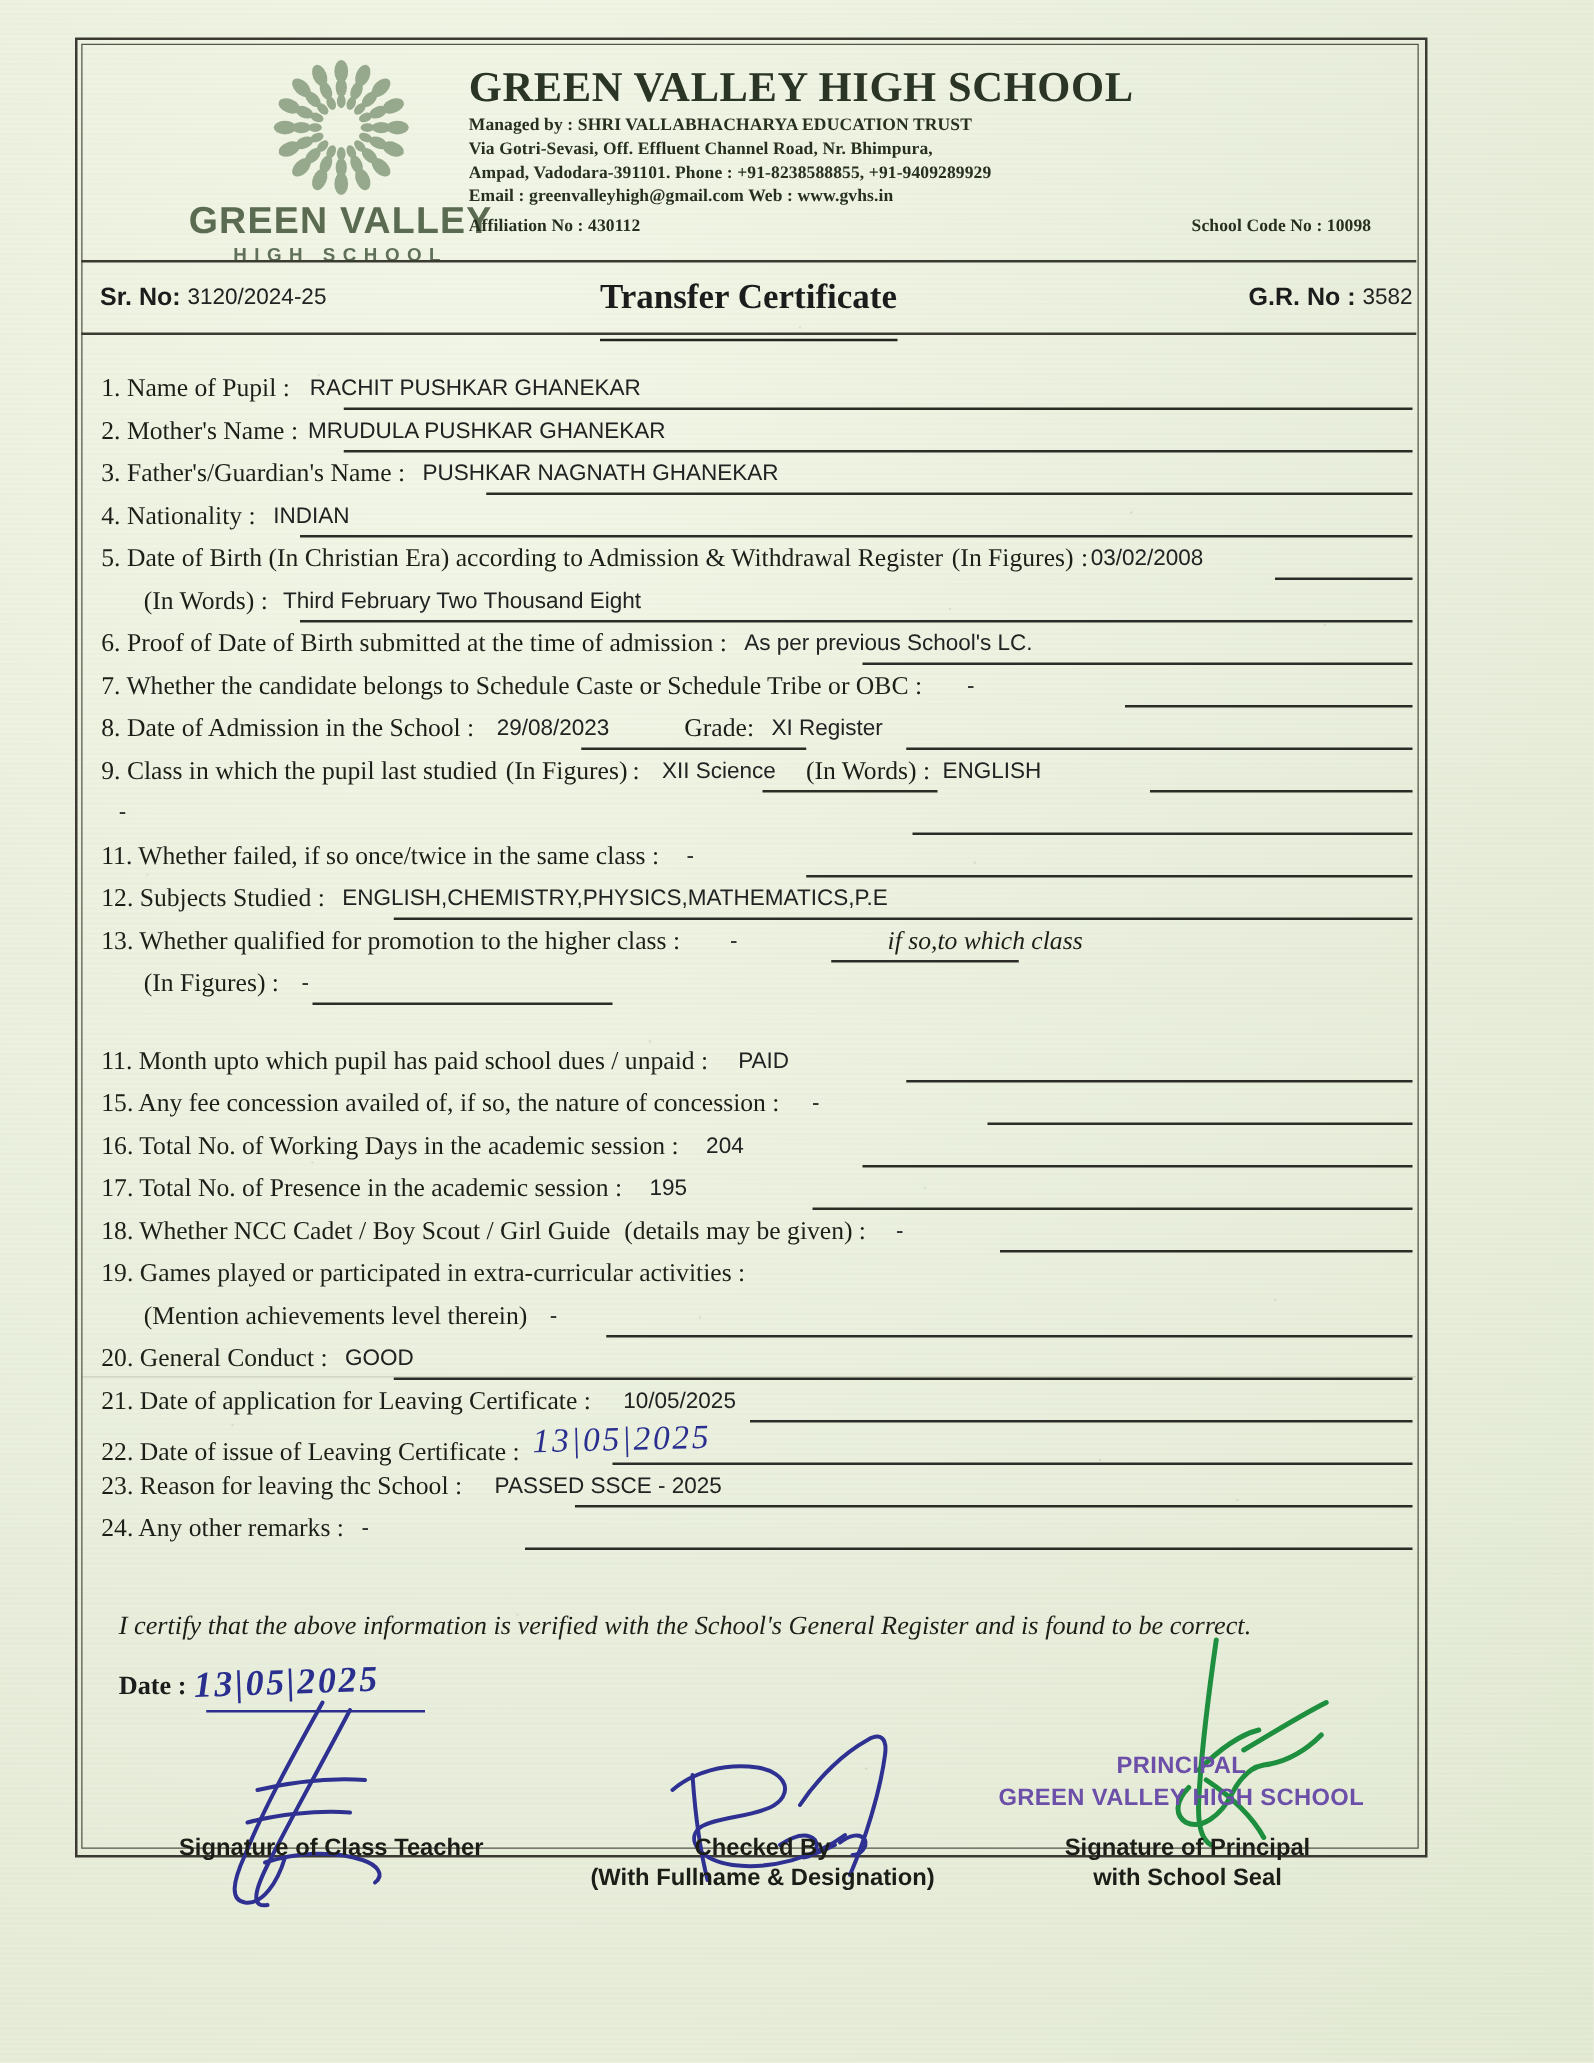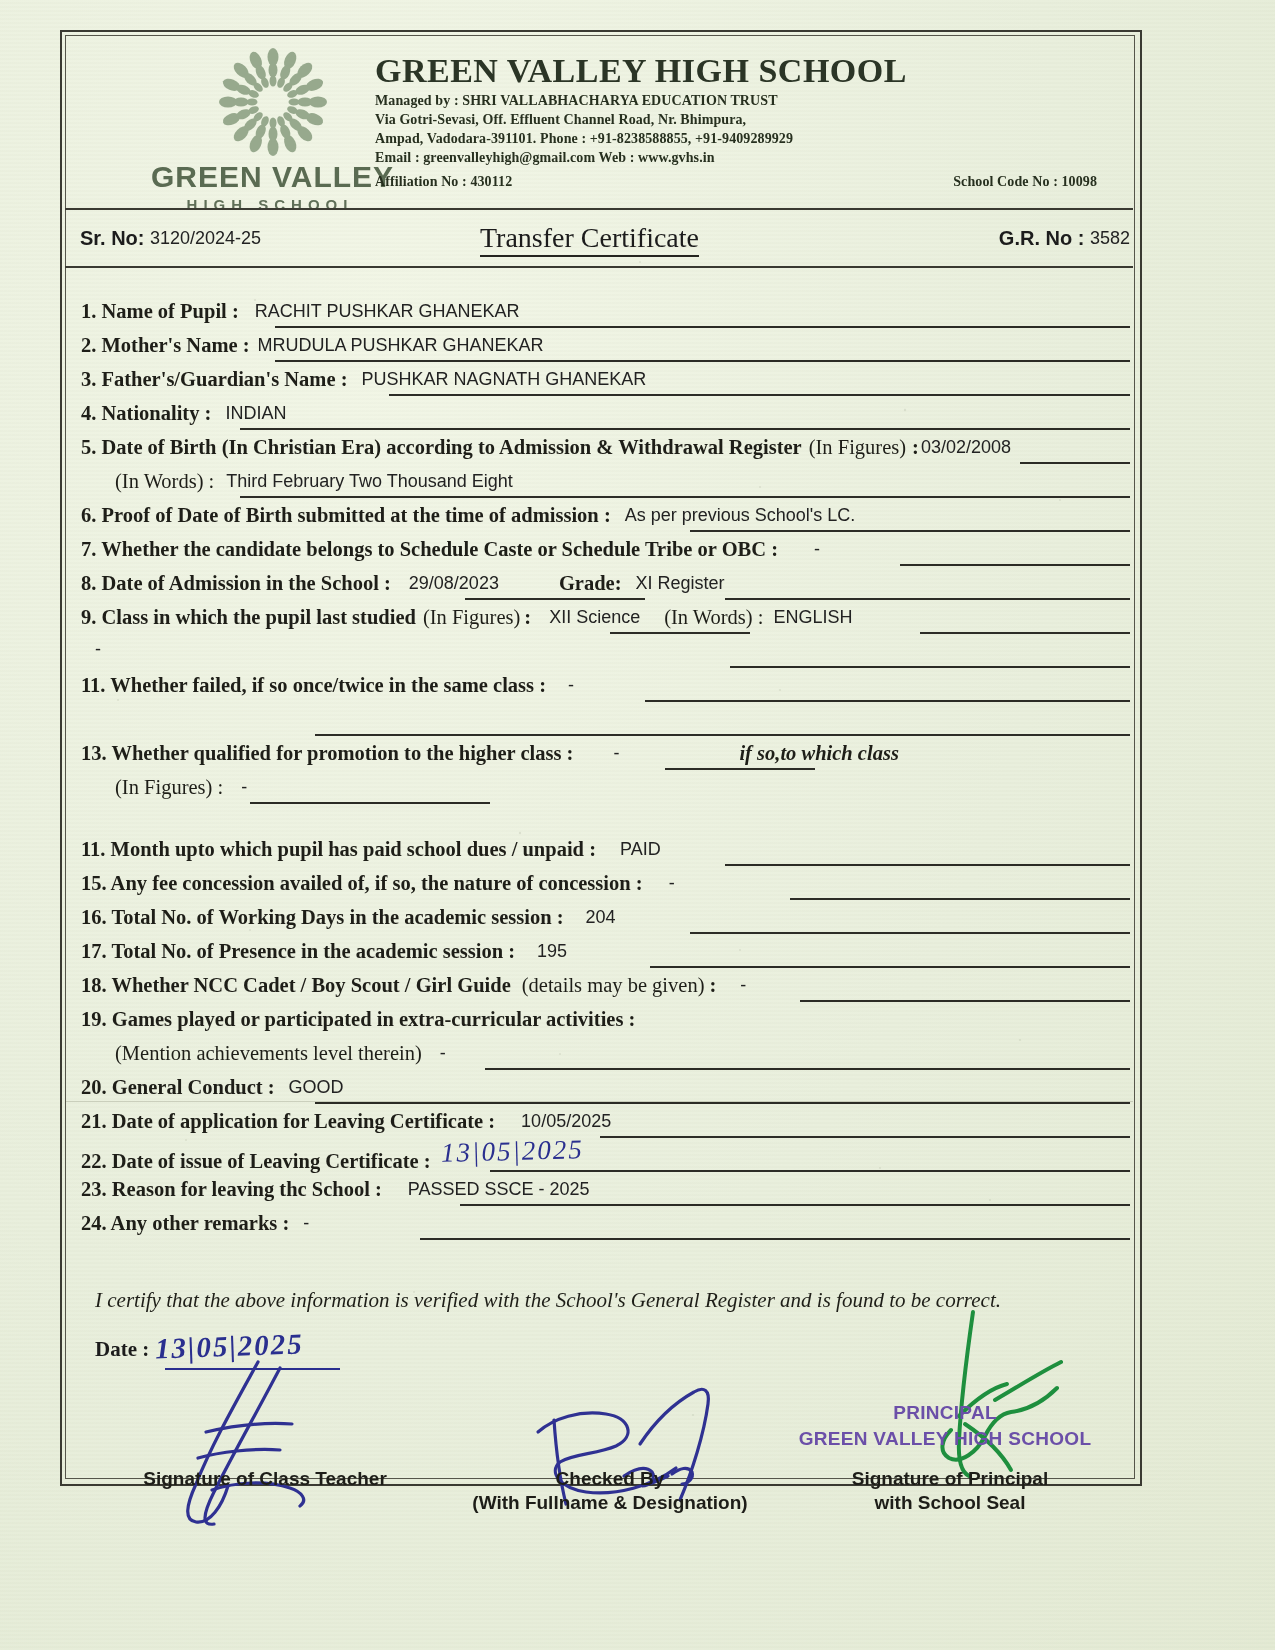--- a/index.html
+++ b/index.html
@@ -55,32 +55,32 @@
   .aff-row{display:flex;justify-content:space-between;align-items:baseline;margin-top:5px;width:722px;}
 
   .hr-head{position:absolute;left:65px;top:208px;width:1068px;height:0;border-top:2px solid #3a3a32;}
 
   
   .title-row{position:absolute;left:75px;top:218px;width:1055px;height:48px;}
   .srno{position:absolute;left:5px;top:9px;font-family:"Liberation Sans", sans-serif;font-size:20px;font-weight:bold;}
   .srno .val{font-weight:normal;}
   .tc-title{
     position:absolute;left:405px;top:4px;
-    font-family:"Liberation Serif", serif;font-weight:normal;font-size:28px;
-    border-bottom:2px solid #24241f;padding-bottom:1px;
+    font-family:"Liberation Serif", serif;font-weight:bold;font-size:28px;
+    border-bottom:2px solid #24241f;padding-bottom:17px;
   }
   .grno{position:absolute;right:0;top:9px;font-family:"Liberation Sans", sans-serif;font-size:20px;font-weight:bold;}
   .grno .val{font-weight:normal;}
   .hr-title{position:absolute;left:65px;top:266px;width:1068px;height:0;border-top:2px solid #3a3a32;}
 
   
   .body{position:absolute;left:65px;top:276px;width:1068px;}
   .row{position:relative;height:34px;padding-left:16px;}
   .lbl{
-    font-family:"Liberation Serif", serif;font-weight:bold;font-size:20.5px;
+    font-family:"Liberation Serif", serif;font-weight:normal;font-size:20.5px;
     color:#1e1e18;white-space:nowrap;
   }
   .row-flex{display:flex;align-items:baseline;white-space:nowrap;}
   .val{
     font-family:"Liberation Sans", sans-serif;font-size:18px;font-weight:normal;
     color:#222;position:relative;top:-1px;
   }
   .val.ink{
     font-family:"Liberation Serif", serif;
     color:#2a2f8f;font-size:27px;font-style:italic;
@@ -358,20 +358,24 @@
 
     <div class="row">
       <div class="row-flex">
         <span class="lbl">11. Whether failed, if so once/twice in the same class :</span>
         <span class="val" style="margin-left:22px">-</span>
       </div>
       <div class="ul" style="left:580px;top:26px;width:485px"></div>
     </div>
 
     <div class="row">
+      <div class="row-flex">
+        <span class="lbl">12. Subjects Studied :</span>
+        <span class="val" style="margin-left:14px">ENGLISH,CHEMISTRY,PHYSICS,MATHEMATICS,P.E</span>
+      </div>
       <div class="ul" style="left:250px;top:26px;width:815px"></div>
     </div>
 
     <div class="row">
       <div class="row-flex">
         <span class="lbl">13. Whether qualified for promotion to the higher class :</span>
         <span class="val" style="margin-left:40px">-</span>
         <span class="lbl ital" style="font-style:italic;margin-left:120px">if so,to which class</span>
       </div>
       <div class="ul" style="left:600px;top:26px;width:150px"></div>

